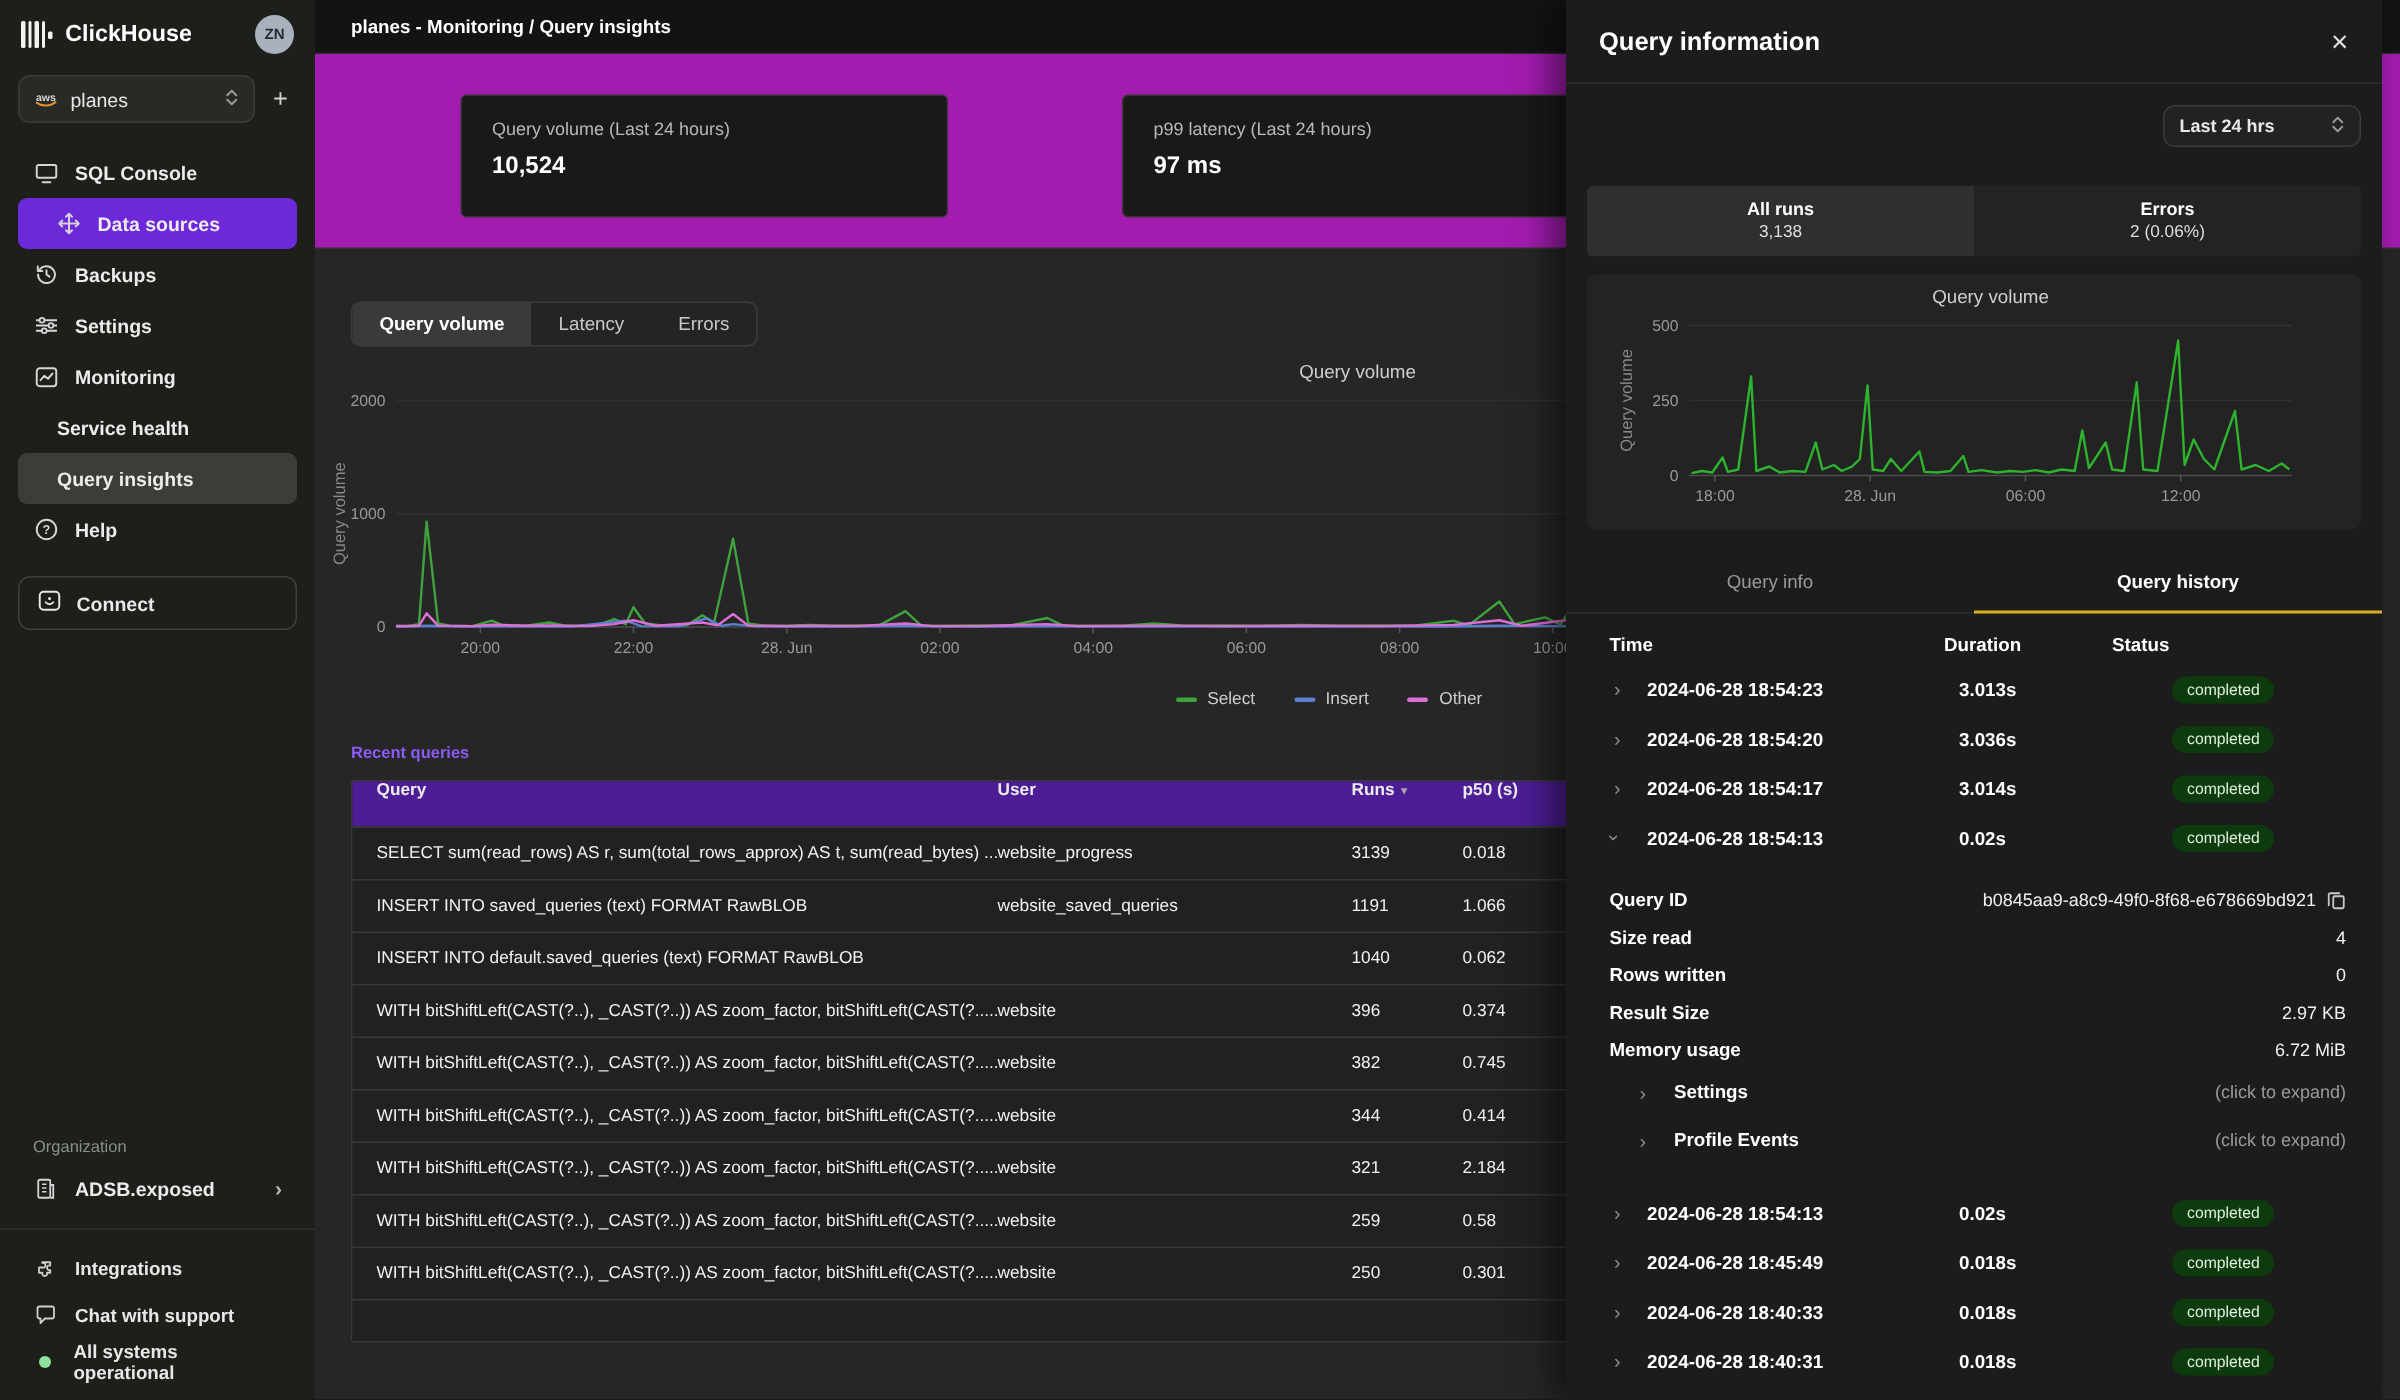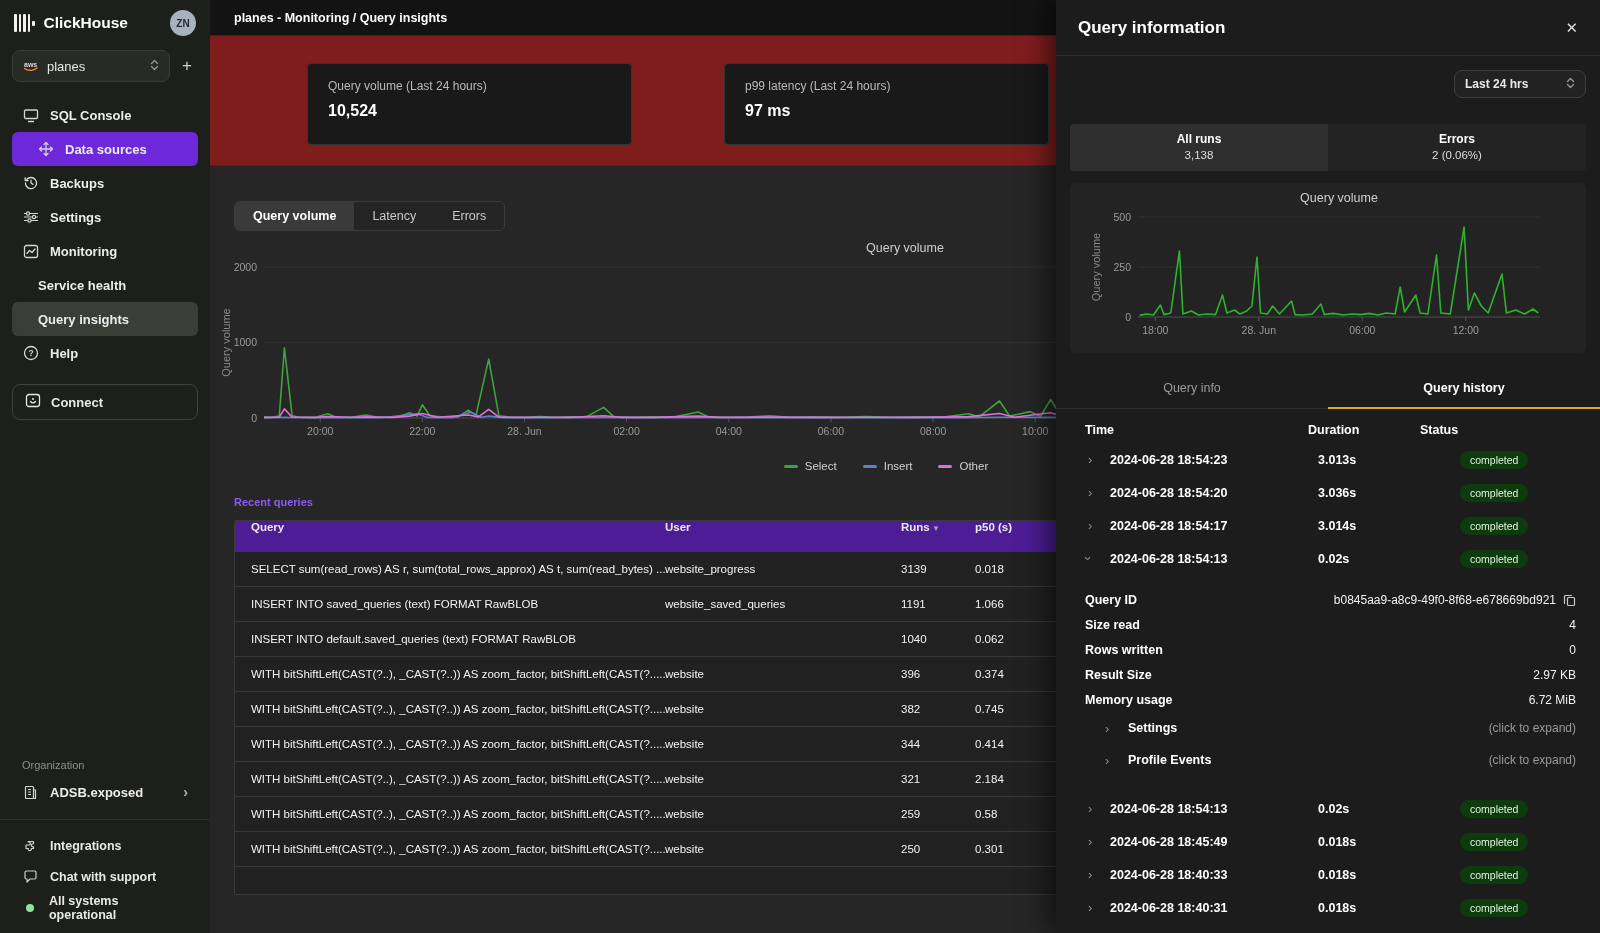--- a/index.html
+++ b/index.html
@@ -38,22 +38,22 @@
   .foot-item .nicon { width:17px; display:flex; justify-content:center; color:#cfcfcf; }
   .status-dot { width:8px; height:8px; border-radius:50%; background:#8fe39b; margin:0 4px; }
   .chev-r { margin-left:auto; color:#b5b5b5; font-size:14px; }
   .sb-bottom { padding-bottom:10px; }
 
   
   .main { position:absolute; left:210px; right:0; top:0; bottom:0; background:#262626; }
   .topbar { height:36px; background:#131313; border-bottom:1px solid #2a2a2a;
     display:flex; align-items:center; padding:0 24px; }
   .breadcrumb { font-size:12.5px; font-weight:700; color:#fff; }
-  .cards-strip { background:#7f1d1d; border-bottom:1px solid #303030; padding:27px 0 20px 97px;
-    display:flex; gap:92px; }
+  .cards-strip { background:#a21caf; border-bottom:1px solid #303030; padding:27px 0 20px 97px;
+    display:flex; gap:116px; }
   .sum-card { width:325px; height:82px; background:#191919; border:1px solid #353535; border-radius:4px;
     padding:15px 20px; }
   .sum-card .lbl { font-size:12px; color:#b9b9b9; }
   .sum-card .val { font-size:16px; font-weight:700; color:#fff; margin-top:9px; }
   .content { padding:0 24px; }
   .tabs { display:inline-flex; border:1px solid #3c3c3c; border-radius:6px; overflow:hidden;
     margin-top:35px; background:#242424; }
   .tab { padding:7px 18px; font-size:12.5px; color:#c9c9c9; cursor:pointer; }
   .tab.active { background:#3a3a3a; color:#fff; font-weight:700; }
   .chart-wrap { position:relative; }
@@ -72,21 +72,21 @@
   .rq-row { display:flex; align-items:center; height:35px; background:#212121;
     border-top:1px solid #383838; font-size:11.5px; color:#f2f2f2; cursor:pointer; }
   .c-query { flex:0 0 430px; padding-left:16px; white-space:nowrap; overflow:hidden; }
   .c-user { flex:0 0 210px; }
   .c-runs { flex:0 0 100px;padding-left:26px; }
   .c-p50 { flex:1; }
   .sort-caret { color:#a8a8a8; font-size:9px; margin-left:4px; }
   .rq-sliver { height:28px; background:#212121; border-top:1px solid #383838; }
 
   
-  .panel { position:absolute; right:0; top:0; bottom:0; width:544px; background:#1c1c1c; z-index:10;
+  .panel { position:absolute; right:12px; top:0; bottom:0; width:544px; background:#1c1c1c; z-index:10;
     box-shadow:-10px 0 22px rgba(0,0,0,.5); display:flex; flex-direction:column; }
   .panel-header { height:56px; border-bottom:1px solid #2e2e2e; display:flex; align-items:center;
     justify-content:space-between; padding:0 22px; flex:0 0 auto; }
   .panel-title { font-size:17px; font-weight:700; color:#fff; }
   .close-x { color:#dcdcdc; font-size:15px; cursor:pointer; }
   .panel-controls { display:flex; justify-content:flex-end; padding:14px 14px 0; }
   .range-select { width:132px; height:28px; background:#222; border:1px solid #3c3c3c; border-radius:8px;
     display:flex; align-items:center; justify-content:space-between; padding:0 10px; font-size:12px;
     font-weight:600; cursor:pointer; }
   .stats-tabs { display:flex; margin:26px 14px 0; border-radius:4px; overflow:hidden; }

